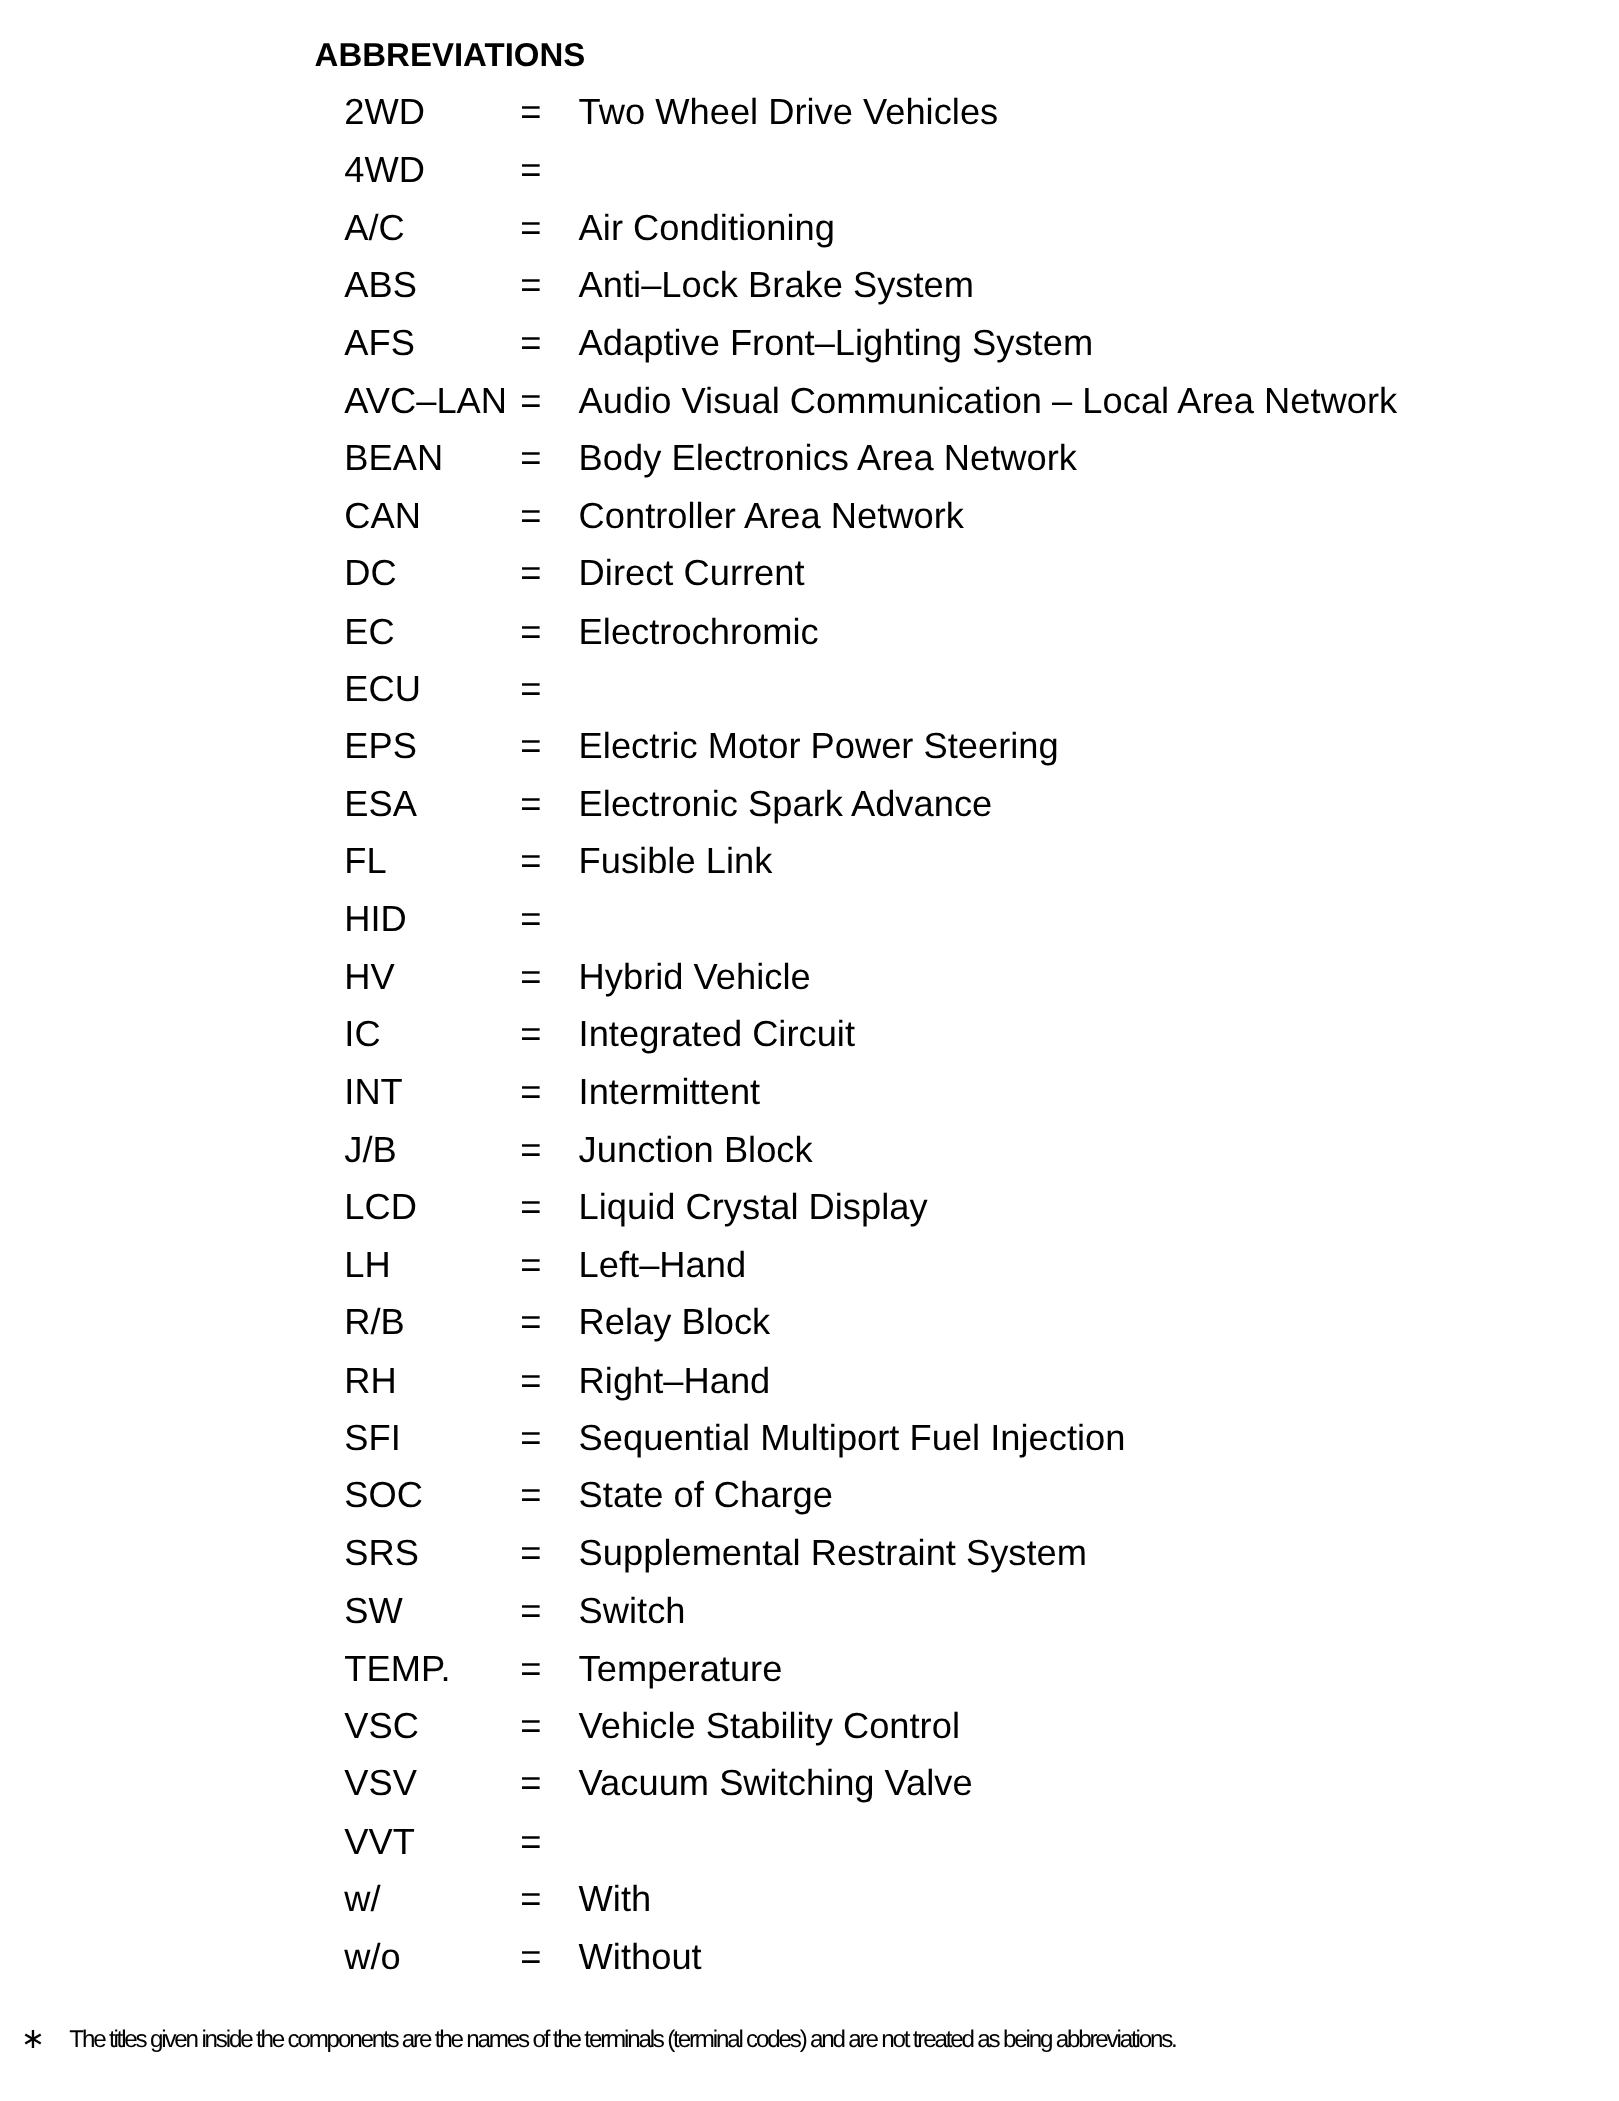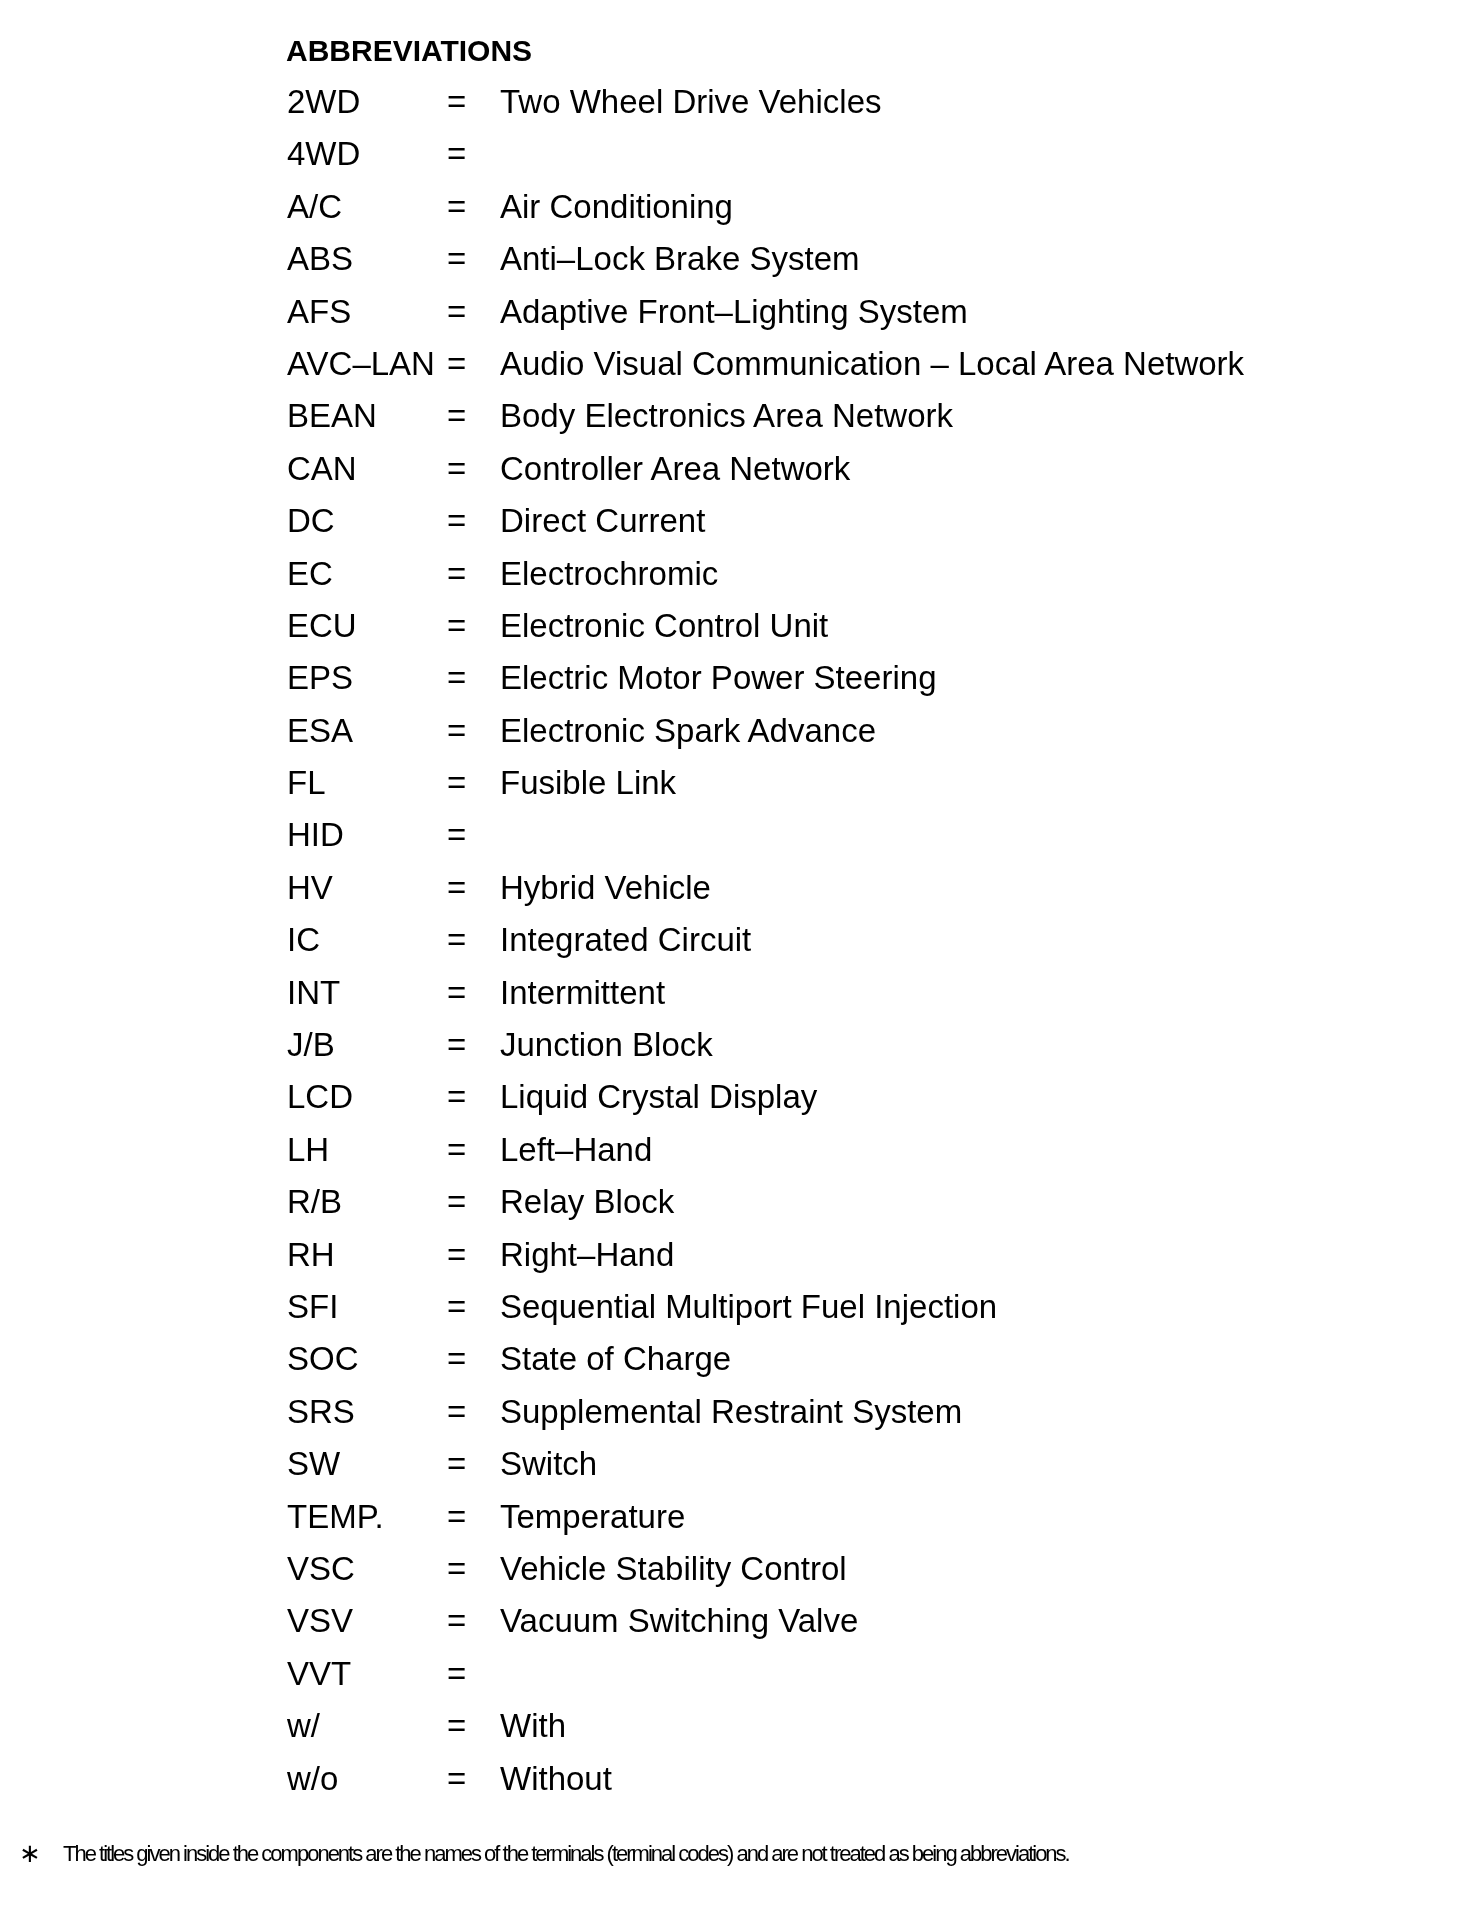--- a/index.html
+++ b/index.html
@@ -25,21 +25,21 @@
     left: 287px;
     top: 76px;
   }
   .abbr-row {
     display: flex;
     height: 52.4px;
     line-height: 52.4px;
     font-size: 33px;
     white-space: nowrap;
   }
-  .abbr-code { min-width: 160px; }
+  .abbr-code { min-width: 160px; margin-left: 26px; }
   .abbr-eq   { width: 53px; }
   .abbr-def  { }
   .footnote {
     position: absolute;
     left: 19px;
     top: 1838px;
     display: flex;
     align-items: flex-start;
   }
   .footnote-marker {
@@ -115,21 +115,20 @@
 
   <div class="abbr-row">
     <span class="abbr-code">EC</span>
     <span class="abbr-eq">=</span>
     <span class="abbr-def">Electrochromic</span>
   </div>
 
   <div class="abbr-row">
     <span class="abbr-code">ECU</span>
     <span class="abbr-eq">=</span>
-    <span class="abbr-def">Electronic Control Unit</span>
   </div>
 
   <div class="abbr-row">
     <span class="abbr-code">EPS</span>
     <span class="abbr-eq">=</span>
     <span class="abbr-def">Electric Motor Power Steering</span>
   </div>
 
   <div class="abbr-row">
     <span class="abbr-code">ESA</span>

